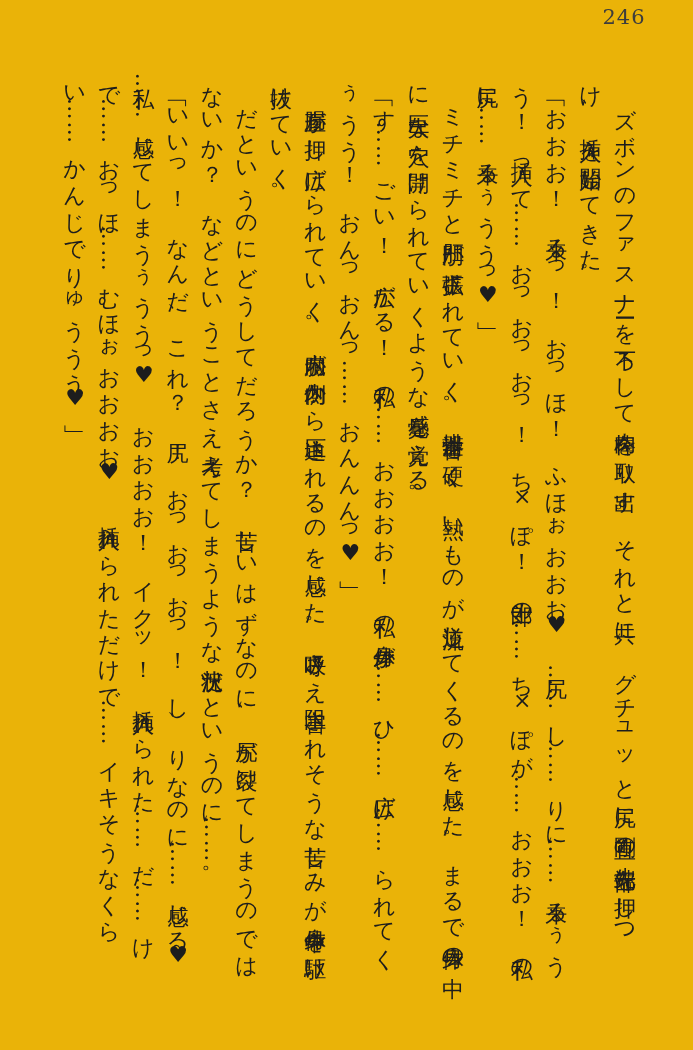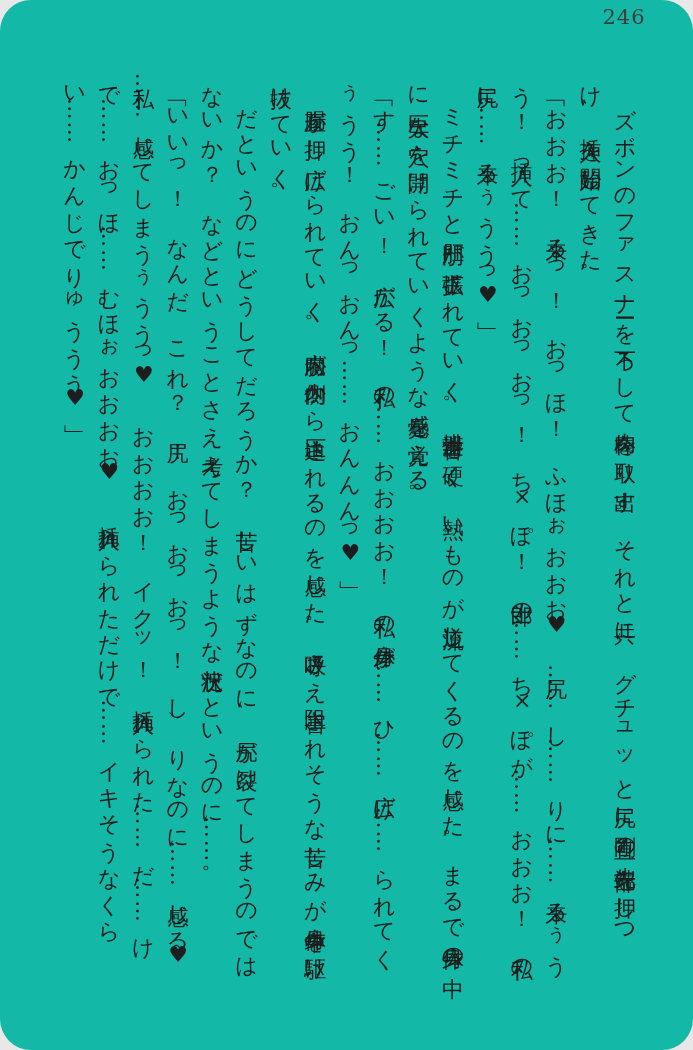--- a/index.html
+++ b/index.html
@@ -5,23 +5,22 @@
   html, body {
     margin: 0;
     padding: 0;
     background: #e8e8e8;
     font-family: "DejaVu Serif", "Liberation Serif", serif;
   }
   .book-page {
     position: relative;
     width: 693px;
     height: 1050px;
-    background: #14b8a6;
+    background: #eab308;
     overflow: hidden;
-    border-radius: 31px;
   }
   .page-number {
     position: absolute;
     top: 5px;
     left: 602px;
     width: 44px;
     text-align: center;
     font-size: 21px;
     color: #3d3d3d;
     letter-spacing: 1px;

